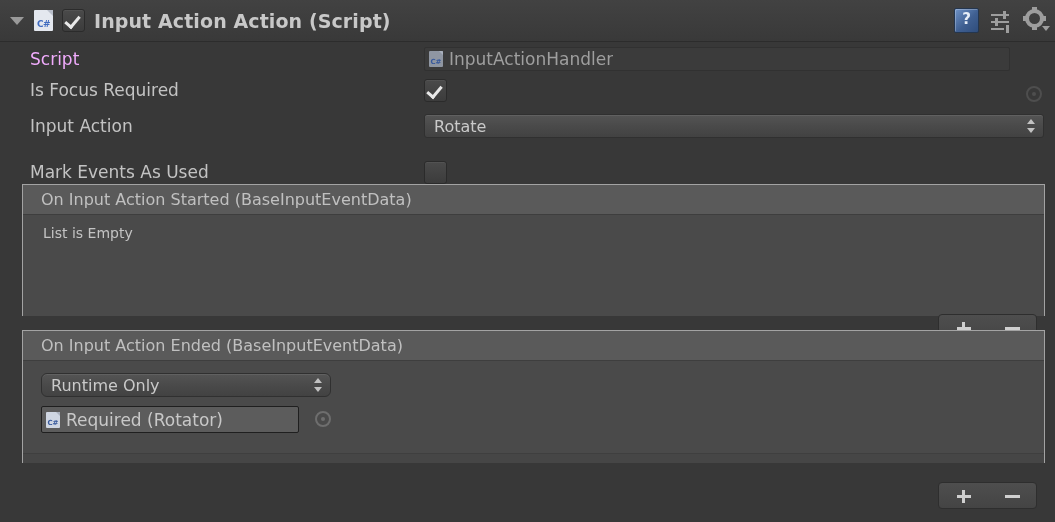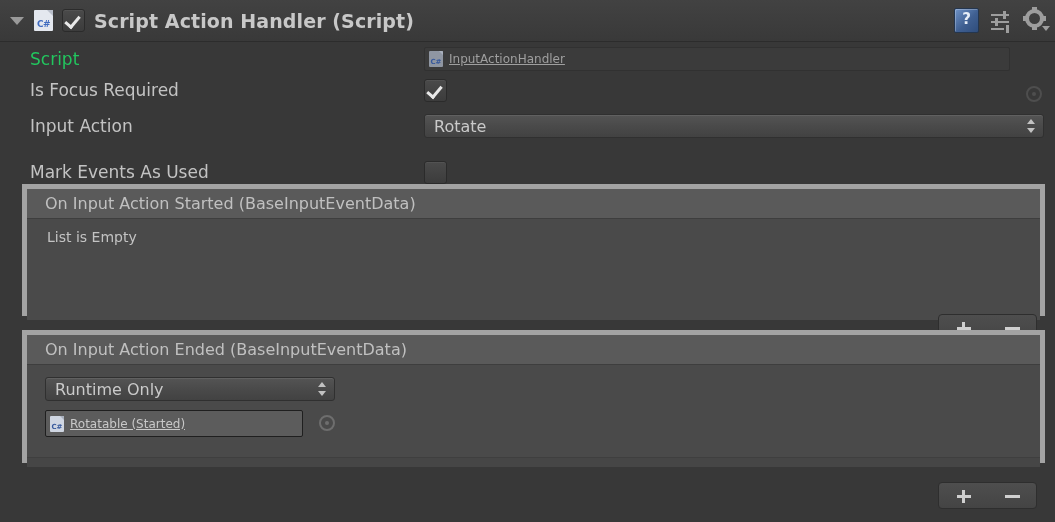--- a/index.html
+++ b/index.html
@@ -175,21 +175,21 @@
     display: flex;
     align-items: center;
   }
   .row-label {
     position: absolute;
     left: 30px;
     font-size: 17px;
     color: #c3c3c3;
     white-space: nowrap;
   }
-  .row-label.dim { color: #22c55e; }
+  .row-label.dim { color: #f0abfc; }
 
   
   .objfield {
     position: absolute;
     height: 24px;
     background: #3f3f3f;
     border: 1px solid #2e2e2e;
     border-radius: 2px;
     display: flex;
     align-items: center;
@@ -217,25 +217,24 @@
     position: absolute;
     left: 0; right: 0; bottom: 0;
     text-align: center;
     font-size: 7px;
     font-weight: bold;
     color: #37599c;
     line-height: 9px;
   }
   .objfield .obj-text {
     margin-left: 6px;
-    font-size: 12px;
+    font-size: 17px;
     color: #9f9f9f;
     white-space: nowrap;
     overflow: hidden;
-    text-decoration: underline;
   }
   .objfield.bright { background: #5c5c5c; border: 1px solid #1f1f1f; }
   .objfield.bright .obj-text { color: #c8c8c8; }
 
   .picker {
     position: absolute;
     width: 16px; height: 16px;
     border-radius: 50%;
     border: 2px solid #6e6e6e;
     box-sizing: border-box;
@@ -289,21 +288,21 @@
   }
   .popup .updown::before { top: 0; border-bottom: 5px solid #c2c2c2; }
   .popup .updown::after  { bottom: 0; border-top: 5px solid #c2c2c2; }
 
   
   .event-box {
     position: absolute;
     left: 22px;
     width: 1023px;
     background: #4a4a4a;
-    border: 5px solid #a3a3a3;
+    border: 1px solid #a3a3a3;
     box-sizing: border-box;
   }
   .event-head {
     height: 29px;
     background: #5a5a5a;
     border-bottom: 1px solid #3e3e3e;
     display: flex;
     align-items: center;
   }
   .event-head-text {
@@ -360,21 +359,21 @@
 <div class="comp-header">
   <div class="foldout">
     <span class="tri"></span>
   </div>
   <span class="header-icon-wrap">
     <span class="cs-icon">
       <span class="cs-txt">C#</span>
     </span>
   </span>
   <div class="chk checked header-chk"></div>
-  <div class="comp-title">Script Action Handler (Script)</div>
+  <div class="comp-title">Input Action Action (Script)</div>
 
   <div class="header-tools">
     <div class="help-icon"></div>
     <div class="preset-icon">
       <i class="l1"></i>
         <i class="l2"></i>
         <i class="l3"></i>
       <i class="h1"></i>
         <i class="h2"></i>
         <i class="h3"></i>
@@ -431,31 +430,31 @@
   <div class="pm-btn plus"></div>
   <div class="pm-btn minus"></div>
 </div>
 
 <div class="event-box" style="top:330px; height:133px;">
   <div class="event-head">
     <span class="event-head-text">On Input Action Ended (BaseInputEventData)</span>
   </div>
   <div class="event-body" style="height:92px;">
 
-    <div class="popup" style="left:18px; top:12px; width:290px;">
+    <div class="popup" style="left:18px; top:12px; width:290px;border-radius:6px;">
       <span class="popup-text">Runtime Only</span>
       <span class="updown"></span>
     </div>
 
 
     <div class="objfield bright" style="left:18px; top:45px; width:258px; height:27px;">
       <span class="mini-cs">
           <span>C#</span>
         </span>
-      <span class="obj-text">Rotatable (Started)</span>
+      <span class="obj-text">Required (Rotator)</span>
     </div>
     <span class="picker" style="left:292px; top:50px;"></span>
   </div>
   <div class="event-footer-strip"></div>
 </div>
 <div class="pm-group" style="left:938px; top:482px;">
   <div class="pm-btn plus"></div>
   <div class="pm-btn minus"></div>
 </div>
 

